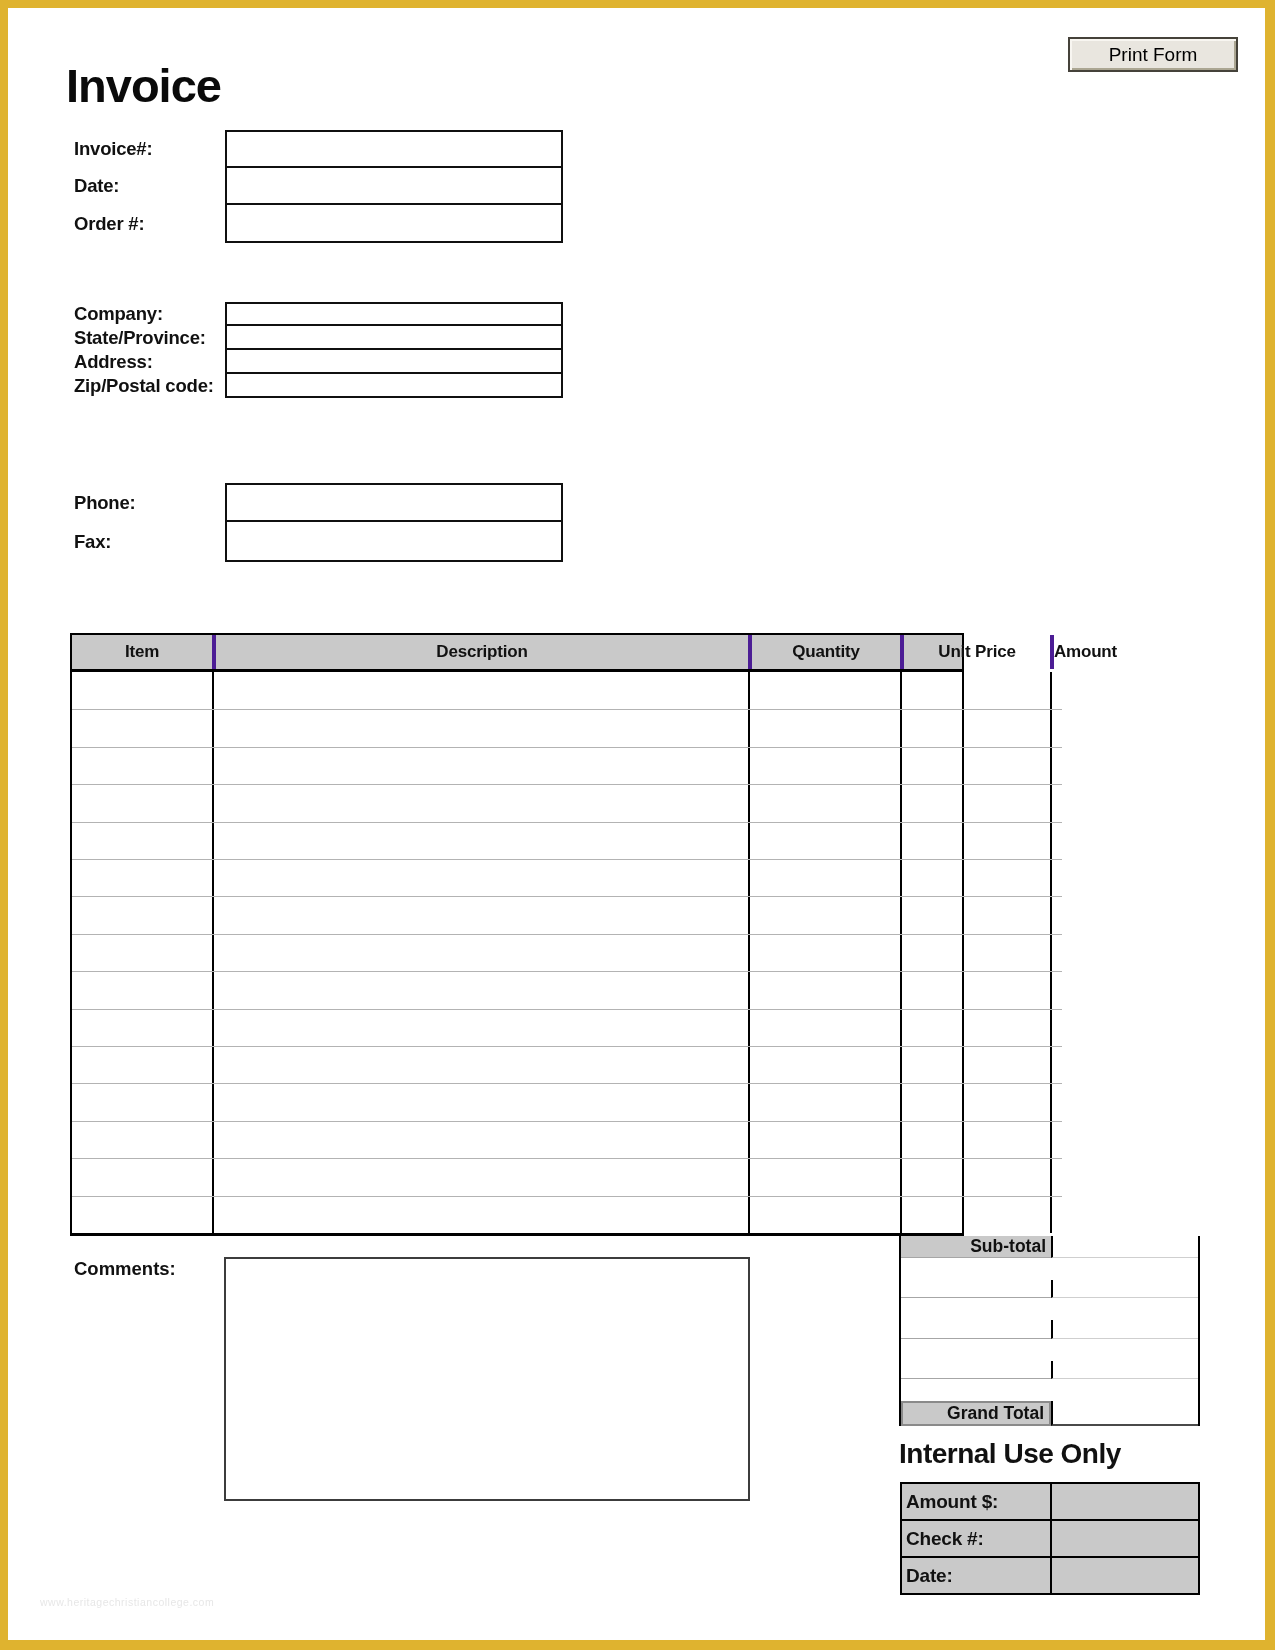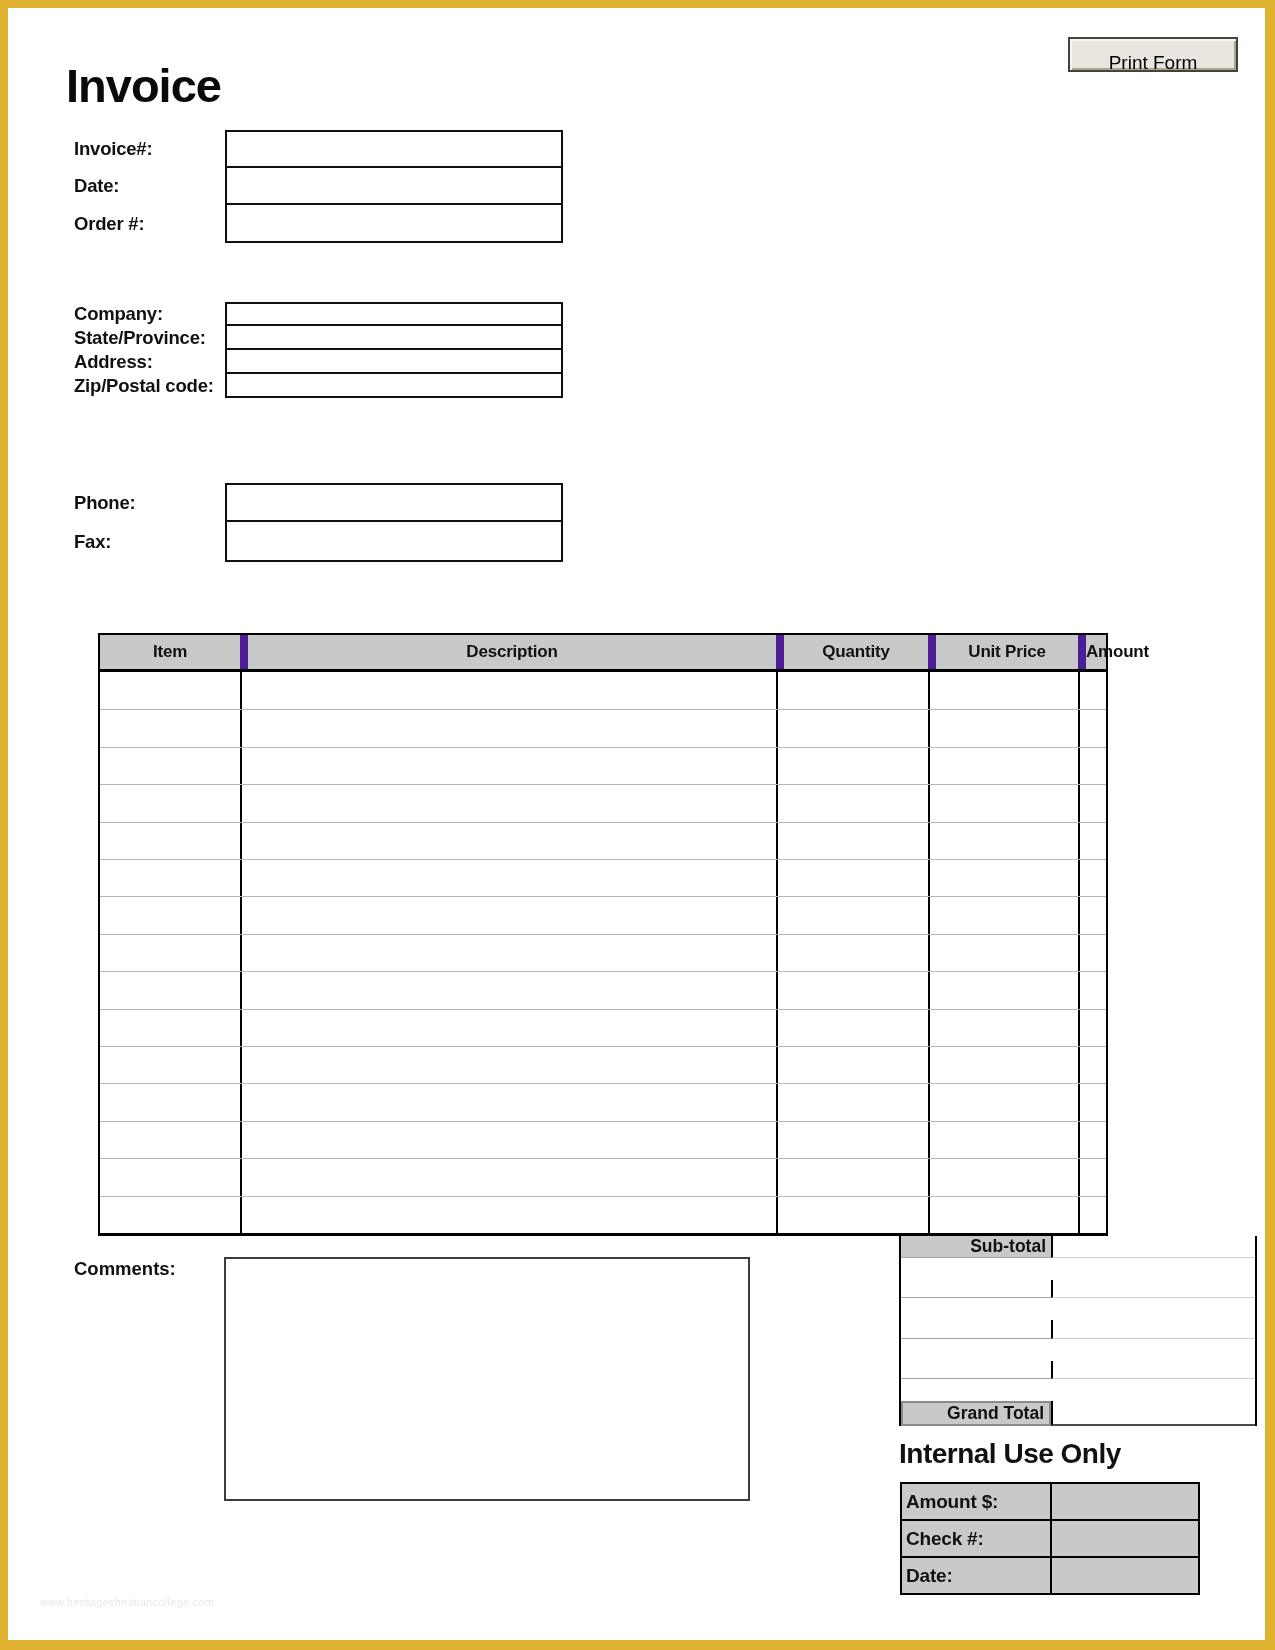--- a/index.html
+++ b/index.html
@@ -12,21 +12,21 @@
     position:absolute;inset:0;z-index:60;pointer-events:none;
     border-top:8px solid #dfb32f;border-left:8px solid #dfb32f;
     border-right:10px solid #dfb32f;border-bottom:10px solid #dfb32f;
   }
   
   #print-btn{
     position:absolute;left:1068px;top:37px;width:170px;height:35px;
     background:#e9e6df;border:2px solid #45423a;
     box-shadow:inset 2px 2px 0 #f8f6f1, inset -2px -2px 0 #aba692;
     font-family:"Liberation Sans",sans-serif;font-size:19px;color:#000;
-    cursor:pointer;padding:8px;line-height:31px;text-align:center;
+    cursor:pointer;padding:0;line-height:31px;text-align:center;
   }
   
   #title{
     position:absolute;left:66px;top:58px;margin:0;
     font-size:47px;font-weight:700;letter-spacing:-1px;color:#0a0a0a;
   }
   
   .fgroup{position:absolute;left:74px;}
   .g1{top:130px;}
   .g2{top:302px;}
@@ -40,41 +40,41 @@
     white-space:nowrap;letter-spacing:-0.2px;
   }
   .fbox{
     border:2px solid #101010;border-top:0;background:#fff;outline:none;
     font-family:"Liberation Sans",sans-serif;font-size:16px;padding:0 6px;
     box-sizing:border-box;width:100%;height:100%;
   }
   .frow:first-child .fbox{border-top:2px solid #101010;}
   
   #items{
-    position:absolute;left:70px;top:633px;width:1010px;height:603px;
+    position:absolute;left:70px;top:633px;width:894px;height:603px;
     box-sizing:border-box;border:2px solid #000;border-bottom-width:3px;
-    display:flex;flex-direction:column;background:#fff;margin-left:28px;
+    display:flex;flex-direction:column;background:#fff;
   }
   .thead{
     flex:none;height:34px;border-bottom:3px solid #000;background:#c9c9c9;
     display:grid;grid-template-columns:140px 536px 152px 150px 1fr;
   }
   .th{
     display:flex;align-items:center;justify-content:center;
     font-weight:700;font-size:17px;letter-spacing:-0.2px;
   }
-  .th + .th{border-left:8px solid #4c1d95;}
+  .th + .th{border-left:4px solid #4c1d95;}
   .tbody{flex:1;display:grid;grid-auto-rows:1fr;}
   .trow{display:grid;grid-template-columns:140px 536px 152px 150px 1fr;}
   .trow + .trow{border-top:1px solid #b3b3b3;}
   .td{box-sizing:border-box;padding:2px 5px;font-size:15px;}
   .td + .td{border-left:2px solid #000;}
   
   #totals{
-    position:absolute;left:899px;top:1236px;width:358px;height:190px;
+    position:absolute;left:899px;top:1236px;width:301px;height:190px;
     box-sizing:border-box;border-left:2px solid #000;border-right:2px solid #000;
     display:flex;flex-direction:column;background:#fff;gap:22px;
   }
   .sumrow{flex:1;display:grid;grid-template-columns:150px 1fr;}
   .sumlabel{
     box-sizing:border-box;display:flex;align-items:center;justify-content:flex-end;
     padding-right:5px;font-weight:700;font-size:17.5px;border-bottom:1px solid #a6a6a6;
   }
   .sumval{
     box-sizing:border-box;border-left:2px solid #000;border-bottom:1px solid #cfcfcf;

